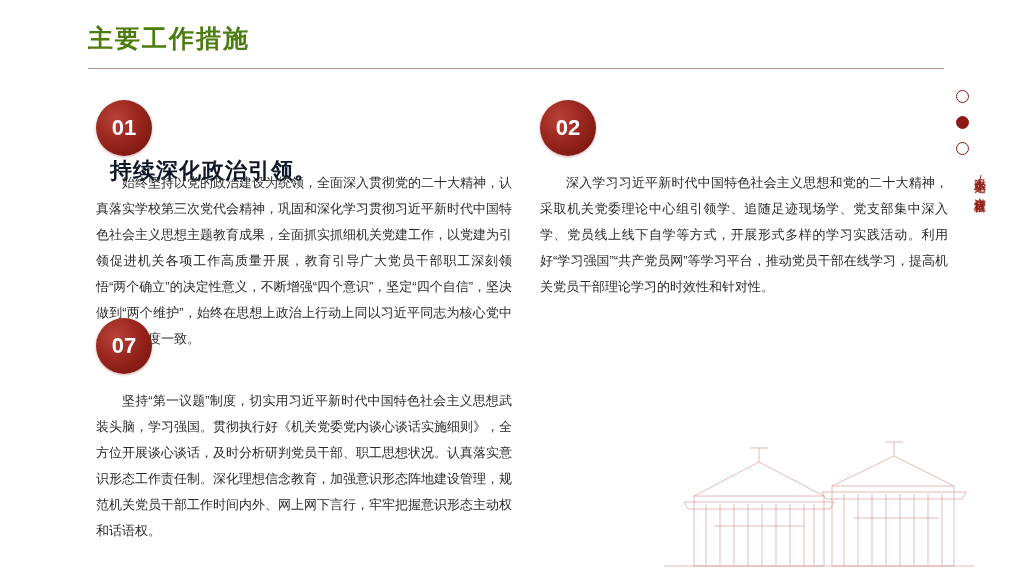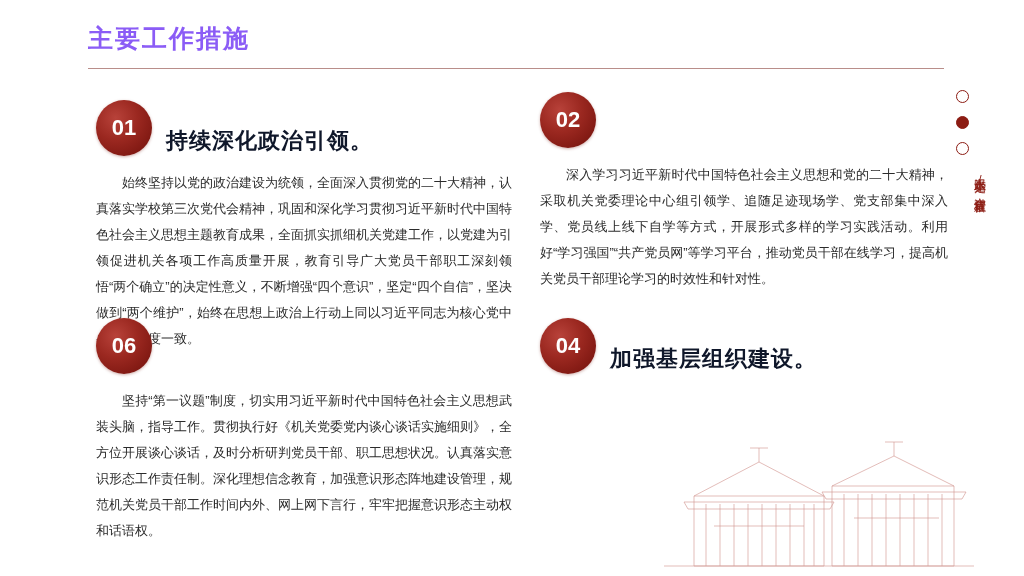--- a/index.html
+++ b/index.html
@@ -15,21 +15,21 @@
     position: relative;
   }
 
   
   .slide-title {
     position: absolute;
     left: 88px;
     top: 22px;
     font-size: 25px;
     font-weight: bold;
-    color: #8b5cf6;
+    color: #4d7c0f;
     letter-spacing: 2px;
   }
   .title-rule {
     position: absolute;
     left: 88px;
     top: 68px;
     width: 856px;
     height: 1px;
     background: #b98e8a;
   }
@@ -68,28 +68,29 @@
     text-orientation: upright;
     white-space: nowrap;
   }
 
   
   .block {
     position: absolute;
     width: 420px;
   }
   .b1 { left: 96px;  top: 100px; }
-  .b2 { left: 540px; top: 92px; }
+  .b2 { left: 540px; top: 100px; }
   .b3 { left: 96px;  top: 318px; }
   .b4 { left: 540px; top: 318px; }
 
   .head {
     display: flex;
-    align-items: flex-end;
+    align-items: flex-start;
     height: 56px;
+    flex-direction: column;
   }
   .badge {
     width: 56px;
     height: 56px;
     border-radius: 50%;
     background: radial-gradient(circle at 35% 32%, #b8423a 0%, #9b2820 42%, #6f0f0a 100%);
     color: #ffffff;
     font-size: 22px;
     font-weight: bold;
     display: flex;
@@ -172,23 +173,19 @@
 
 <div class="block b2">
   <div class="head">
     <div class="badge">02</div>
   </div>
   <div class="para">深入学习习近平新时代中国特色社会主义思想和党的二十大精神，采取机关党委理论中心组引领学、追随足迹现场学、党支部集中深入学、党员线上线下自学等方式，开展形式多样的学习实践活动。利用好“学习强国”“共产党员网”等学习平台，推动党员干部在线学习，提高机关党员干部理论学习的时效性和针对性。</div>
 </div>
 
 <div class="block b3">
   <div class="head">
-    <div class="badge">06</div>
+    <div class="badge">07</div>
   </div>
-  <div class="para">坚持“第一议题”制度，切实用习近平新时代中国特色社会主义思想武装头脑，指导工作。贯彻执行好《机关党委党内谈心谈话实施细则》，全方位开展谈心谈话，及时分析研判党员干部、职工思想状况。认真落实意识形态工作责任制。深化理想信念教育，加强意识形态阵地建设管理，规范机关党员干部工作时间内外、网上网下言行，牢牢把握意识形态主动权和话语权。</div>
+  <div class="para">坚持“第一议题”制度，切实用习近平新时代中国特色社会主义思想武装头脑，学习强国。贯彻执行好《机关党委党内谈心谈话实施细则》，全方位开展谈心谈话，及时分析研判党员干部、职工思想状况。认真落实意识形态工作责任制。深化理想信念教育，加强意识形态阵地建设管理，规范机关党员干部工作时间内外、网上网下言行，牢牢把握意识形态主动权和话语权。</div>
 </div>
 
 <div class="block b4">
-  <div class="head">
-    <div class="badge">04</div>
-    <div class="head-text">加强基层组织建设。</div>
-  </div>
 </div>
 
 </body></html>

